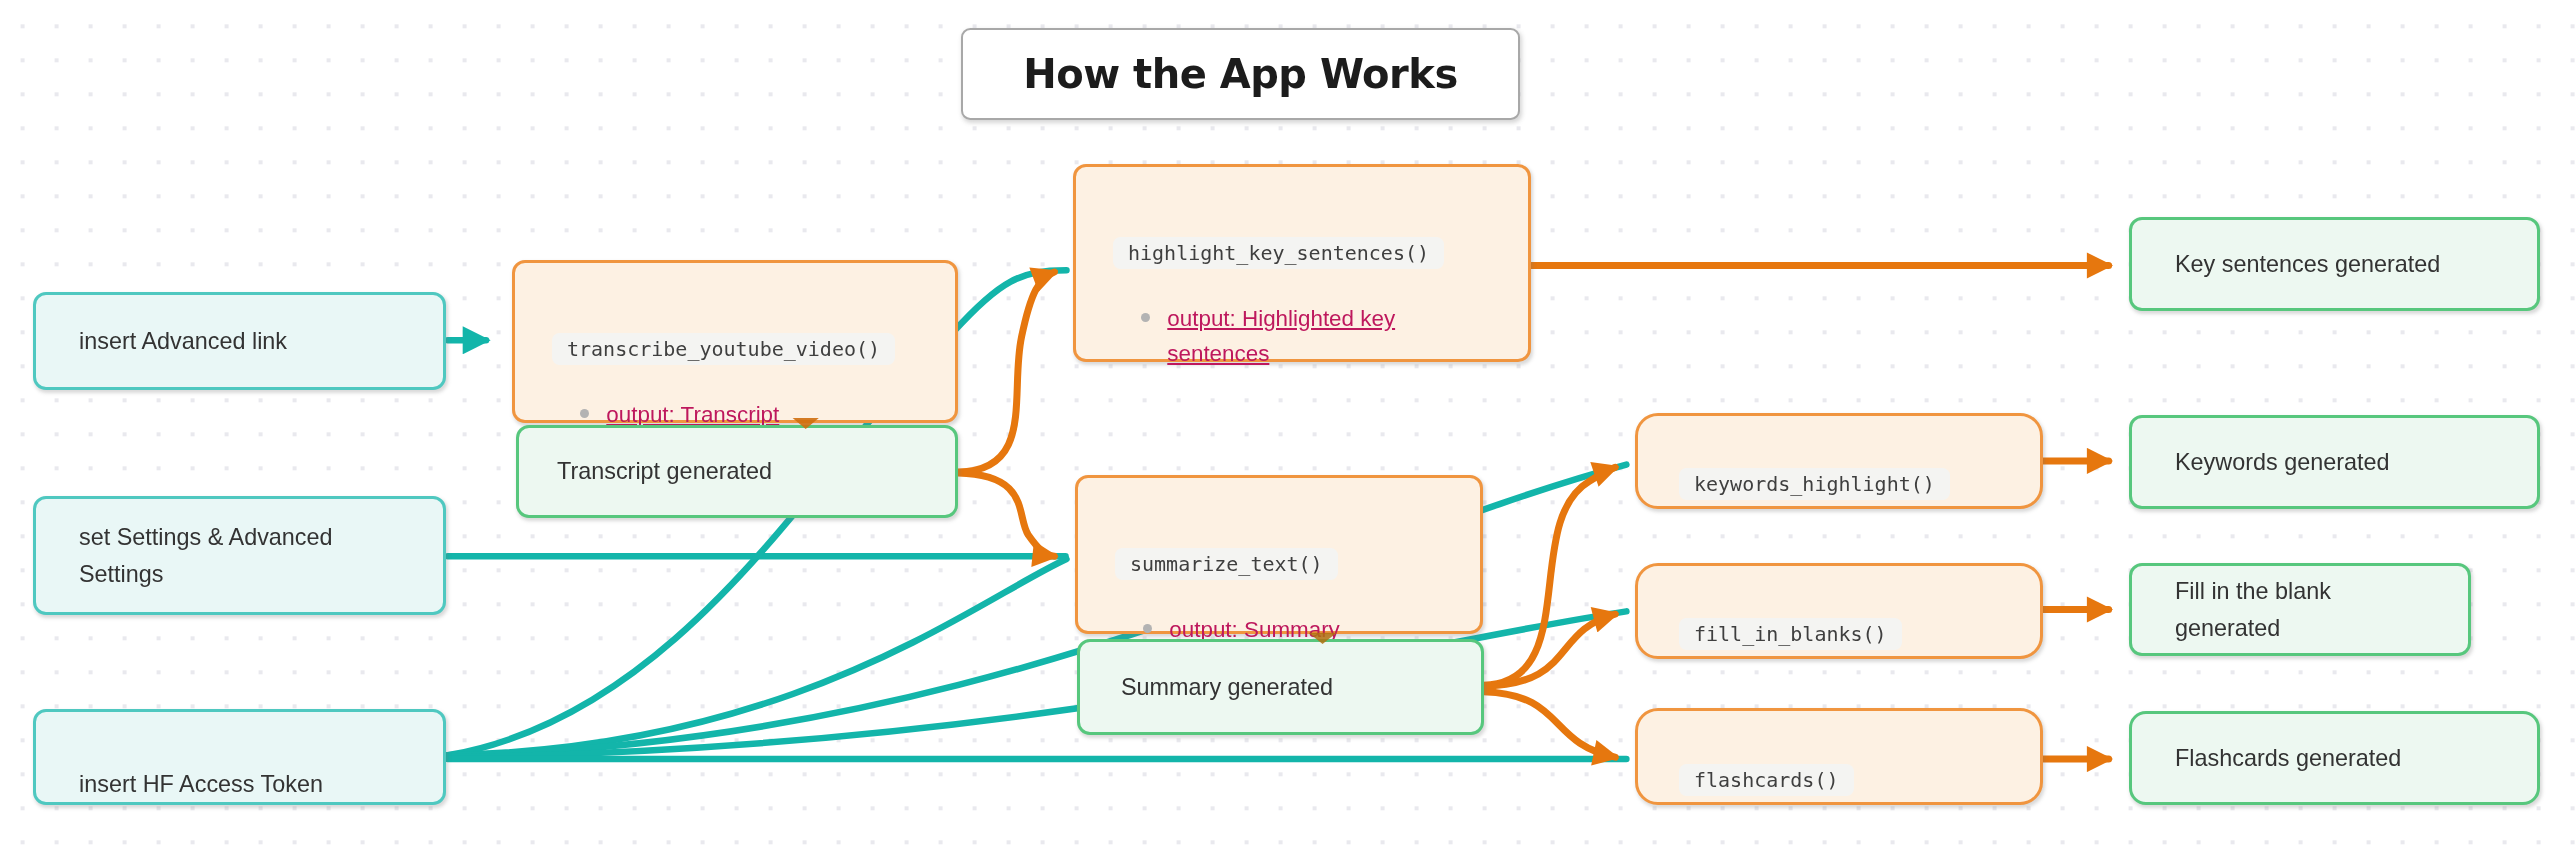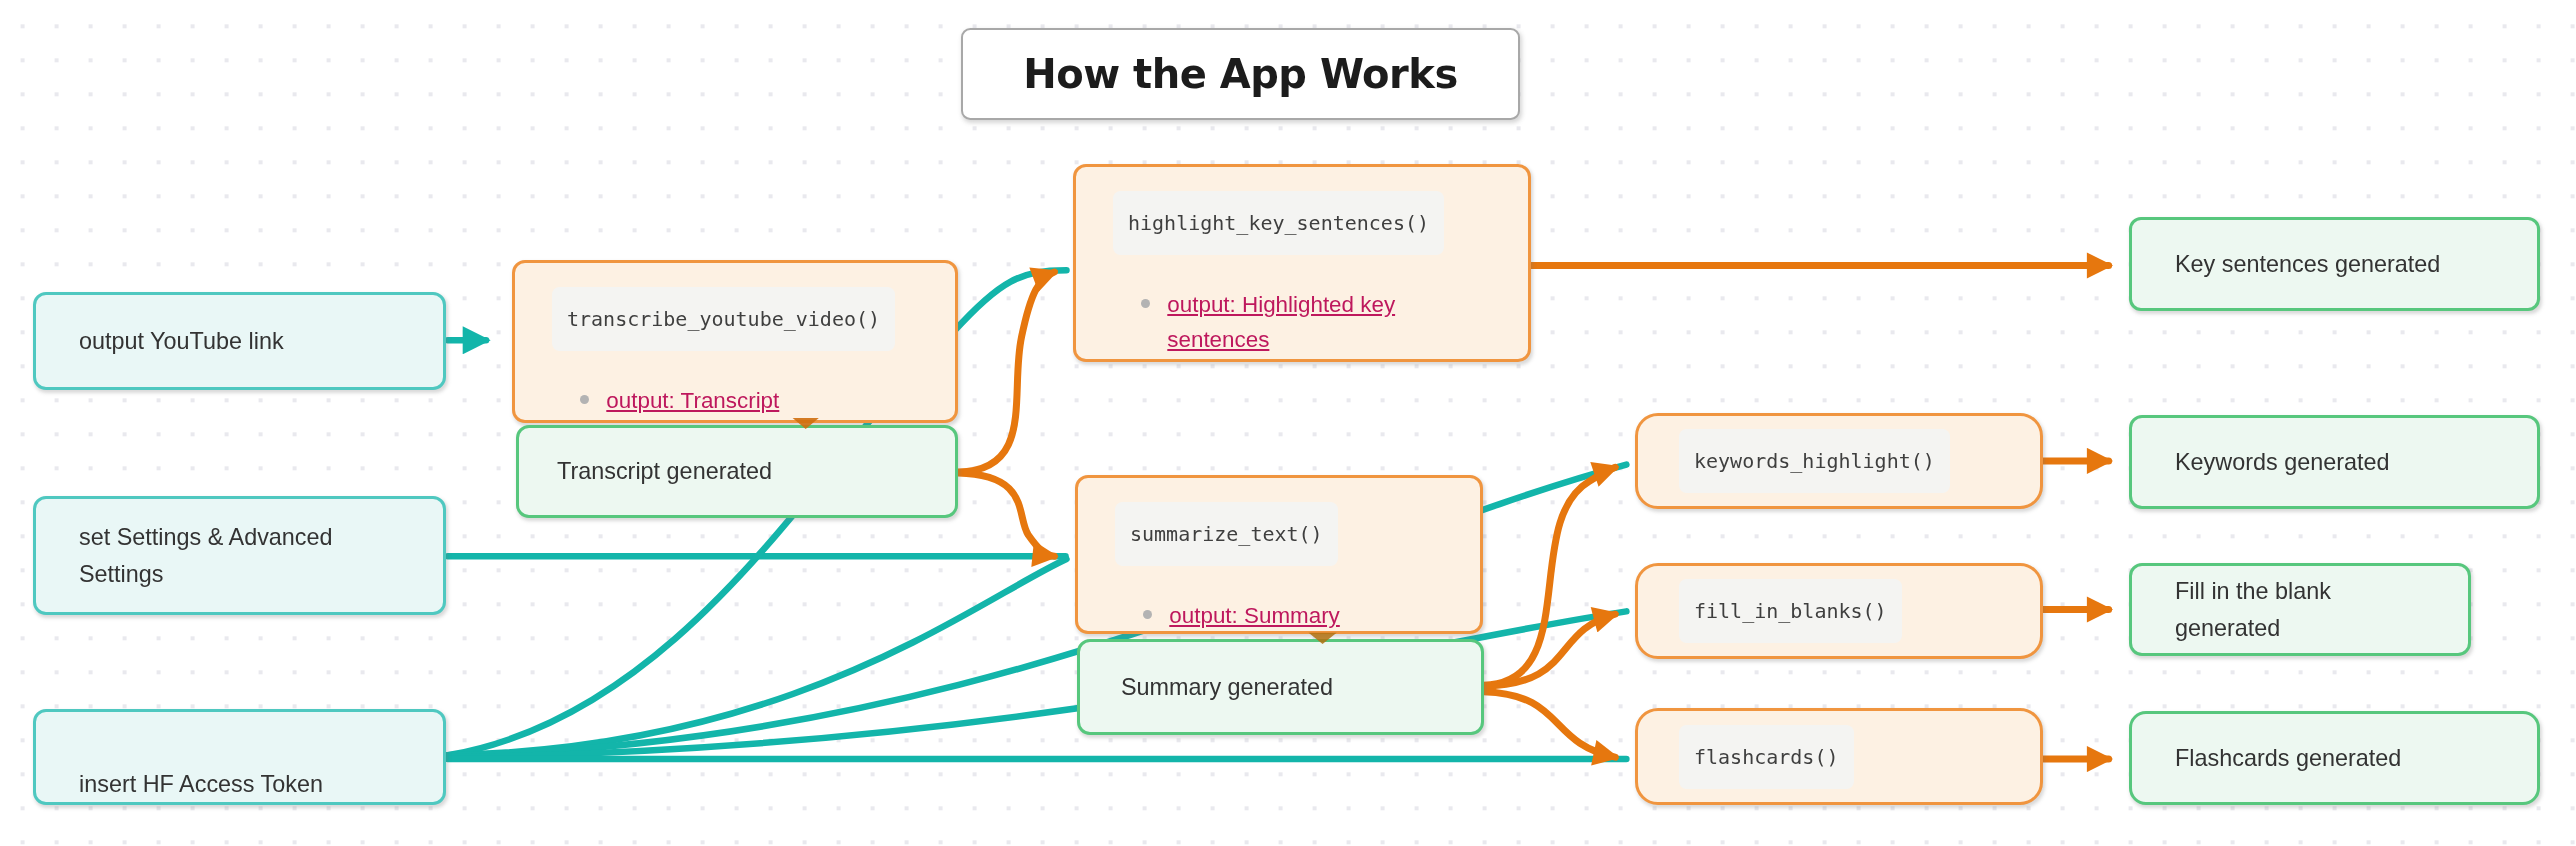--- a/index.html
+++ b/index.html
@@ -27,23 +27,23 @@
   .node.orange{background:#fdf1e3;border:3.7px solid #f0953f;}
   .node .label{
     color:#333333;font-size:23.4px;line-height:1.55;
     padding-left:43px;padding-right:32px;
   }
   .func{justify-content:flex-start;}
   .func .chip{
     align-self:flex-start;
     margin-left:37px;
     background:#f4f4f2;border-radius:7.5px;
-    padding:20px 15px;
+    padding:4px 15px;
     font-family:"DejaVu Sans Mono", monospace;
-    font-size:20px;color:#3f3f3f;white-space:nowrap;
+    font-size:20px;color:#3f3f3f;white-space:nowrap;margin-top:46px;
   }
   .func.tall{padding-top:24px;}
   .func.short{justify-content:center;border-radius:23px;}
   .func.short .chip{margin-left:41px;}
   .bullet-row{
     display:flex;align-items:flex-start;
     margin:32px 0 0 65px;
   }
   .bullet-dot{
     width:9.3px;height:9.3px;border-radius:50%;
@@ -69,21 +69,21 @@
   #n-settings  {left:33px;  top:496px; width:413px; height:119px;}
   #n-hf        {left:33px;  top:709px; width:413px; height:96px;justify-content:flex-end;}
   #n-transcribe{left:512px; top:260px; width:446px; height:163px;}
   #n-transgen  {left:516px; top:425px; width:442px; height:93px;}
   #n-highlight {left:1073px;top:164px; width:458px; height:198px;}
   #n-summarize {left:1075px;top:475px; width:408px; height:159px;}
   #n-sumgen    {left:1077px;top:639px; width:407px; height:96px;}
   #n-keywords  {left:1635px;top:413px; width:408px; height:96px;}
   #n-fill      {left:1635px;top:563px; width:408px; height:96px;}
   #n-flash     {left:1635px;top:708px; width:408px; height:97px;}
-  #n-keysentgen{left:2129px;top:217px; width:411px; height:94px;border-radius:12px;}
+  #n-keysentgen{left:2129px;top:217px; width:411px; height:94px;}
   #n-keywordgen{left:2129px;top:415px; width:411px; height:94px;}
   #n-fillgen   {left:2129px;top:563px; width:342px; height:93px;}
   #n-flashgen  {left:2129px;top:711px; width:411px; height:94px;border-radius:17px;}
   .e-teal{stroke:#13b5aa;stroke-width:7;fill:none;stroke-linecap:round;}
   .e-orange{stroke:#e6770e;stroke-width:7.5;fill:none;stroke-linecap:round;}
 </style>
 </head>
 <body>
 
 <div class="canvas">
@@ -115,21 +115,21 @@
     <path class="e-orange" d="M 2186,493 L 2256,493" marker-end="url(#arr-orange)"></path>
     <path class="e-orange" d="M 2186,652 L 2256,652" marker-end="url(#arr-orange)"></path>
     <path class="e-orange" d="M 2186,812 L 2256,812" marker-end="url(#arr-orange)"></path>
   </svg>
 
   <div class="title-box">
     <span class="title-text">How the App Works</span>
   </div>
 
   <div class="node teal" id="n-youtube">
-    <div class="label">output YouTube link</div>
+    <div class="label">insert Advanced link</div>
   </div>
   <div class="node teal" id="n-settings">
     <div class="label">set Settings &amp; Advanced Settings</div>
   </div>
   <div class="node teal" id="n-hf">
     <div class="label">insert HF Access Token</div>
   </div>
 
   <div class="node orange func tall" id="n-transcribe">
     <span class="chip">transcribe_youtube_video()</span>

